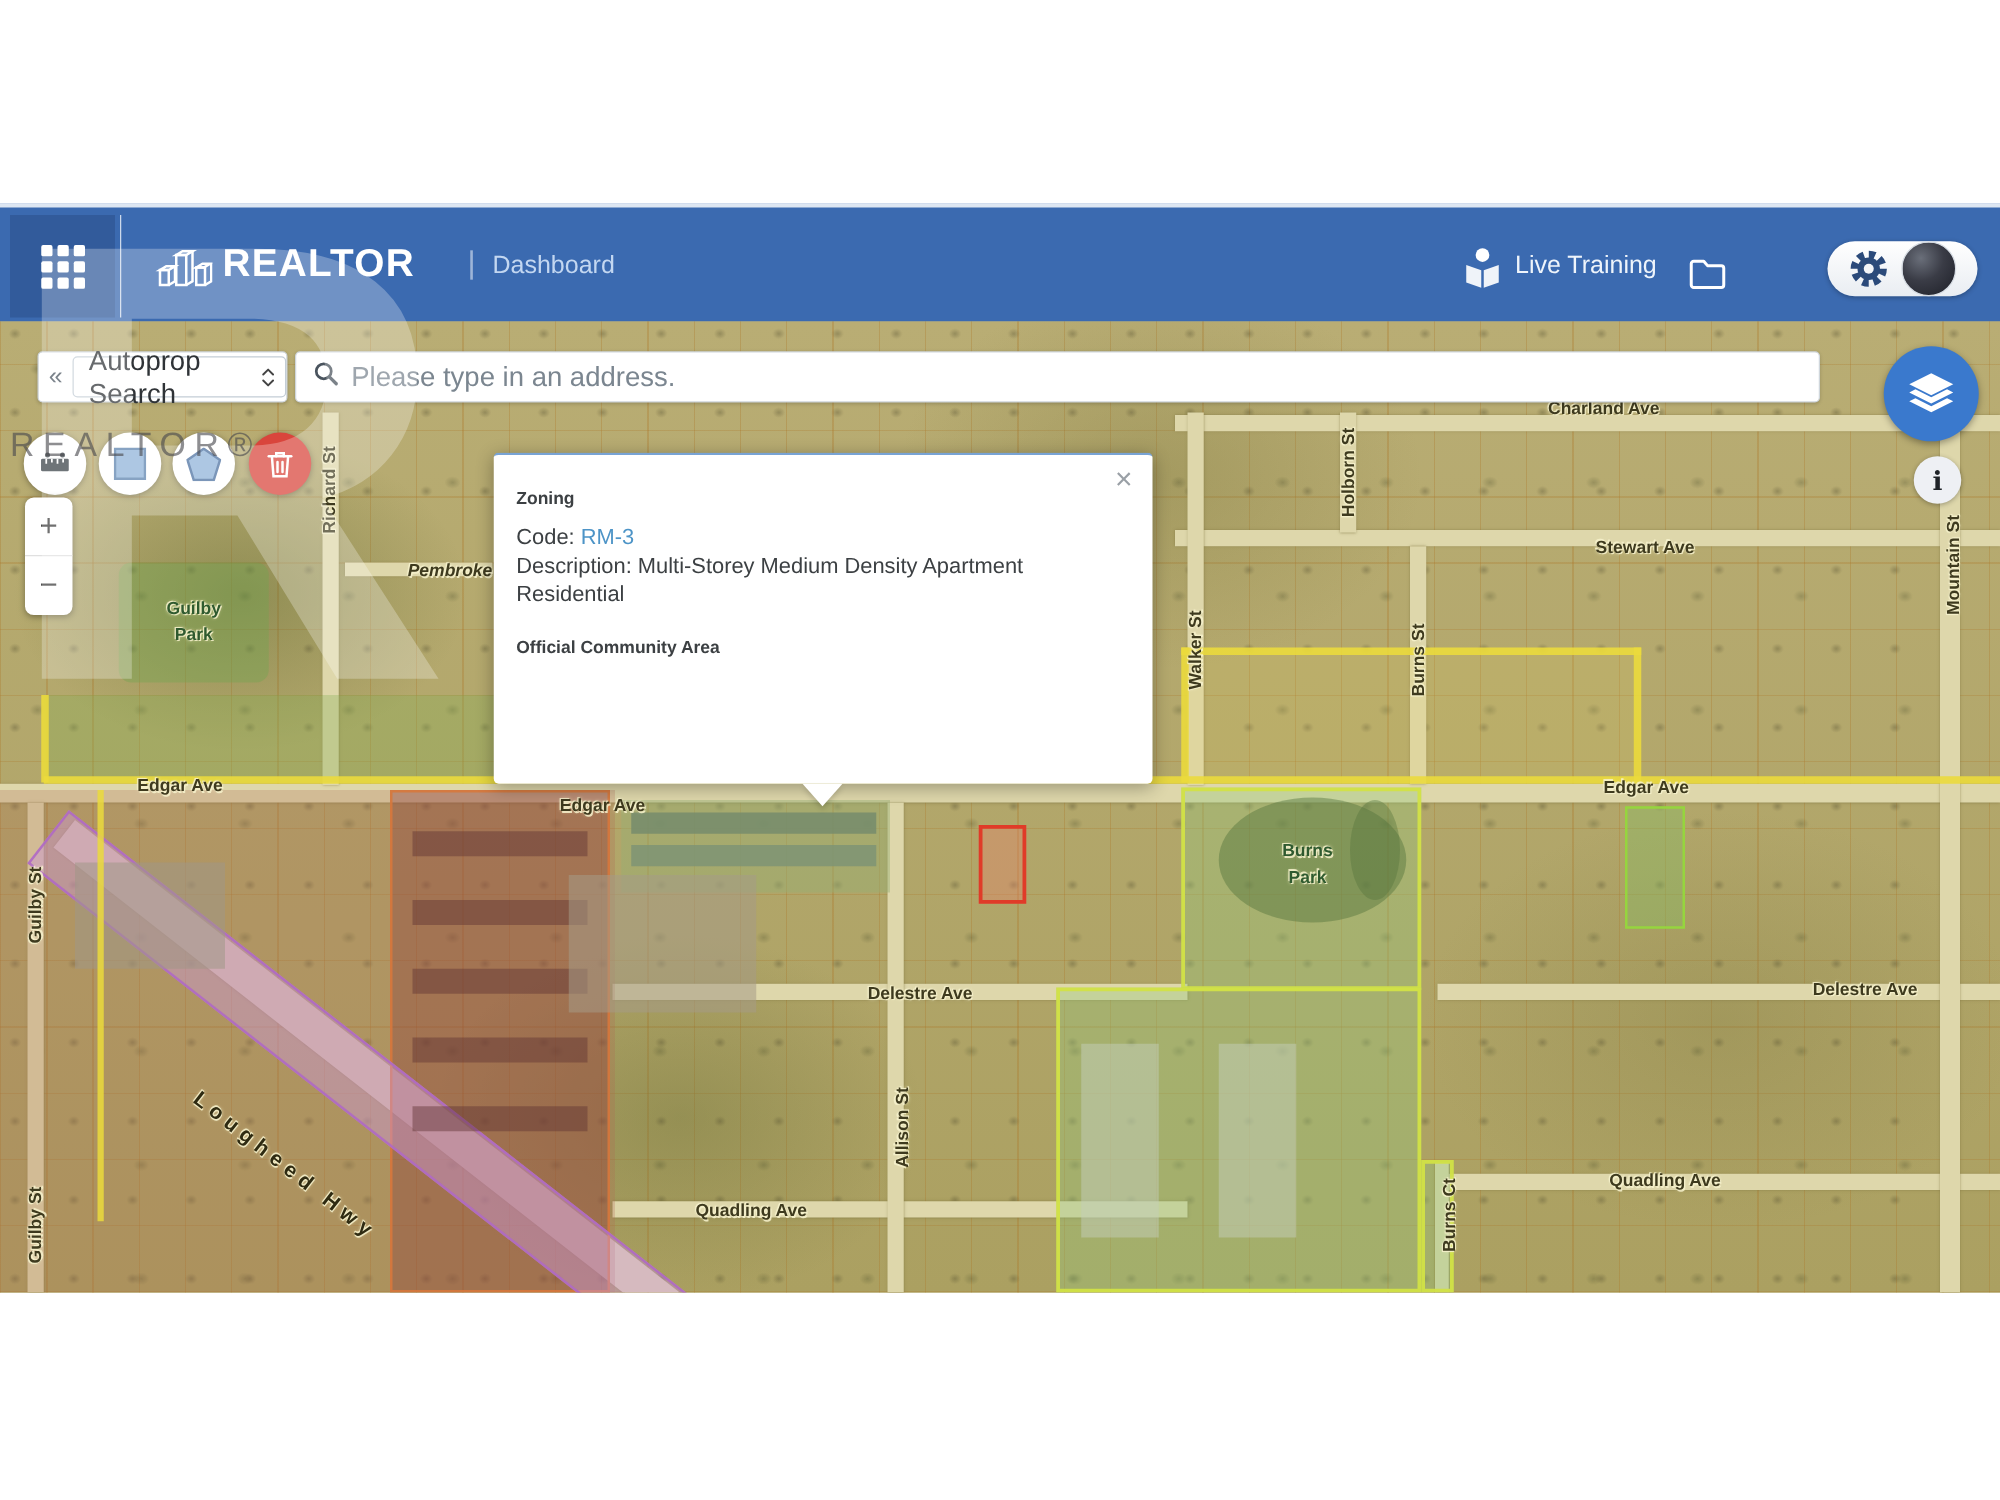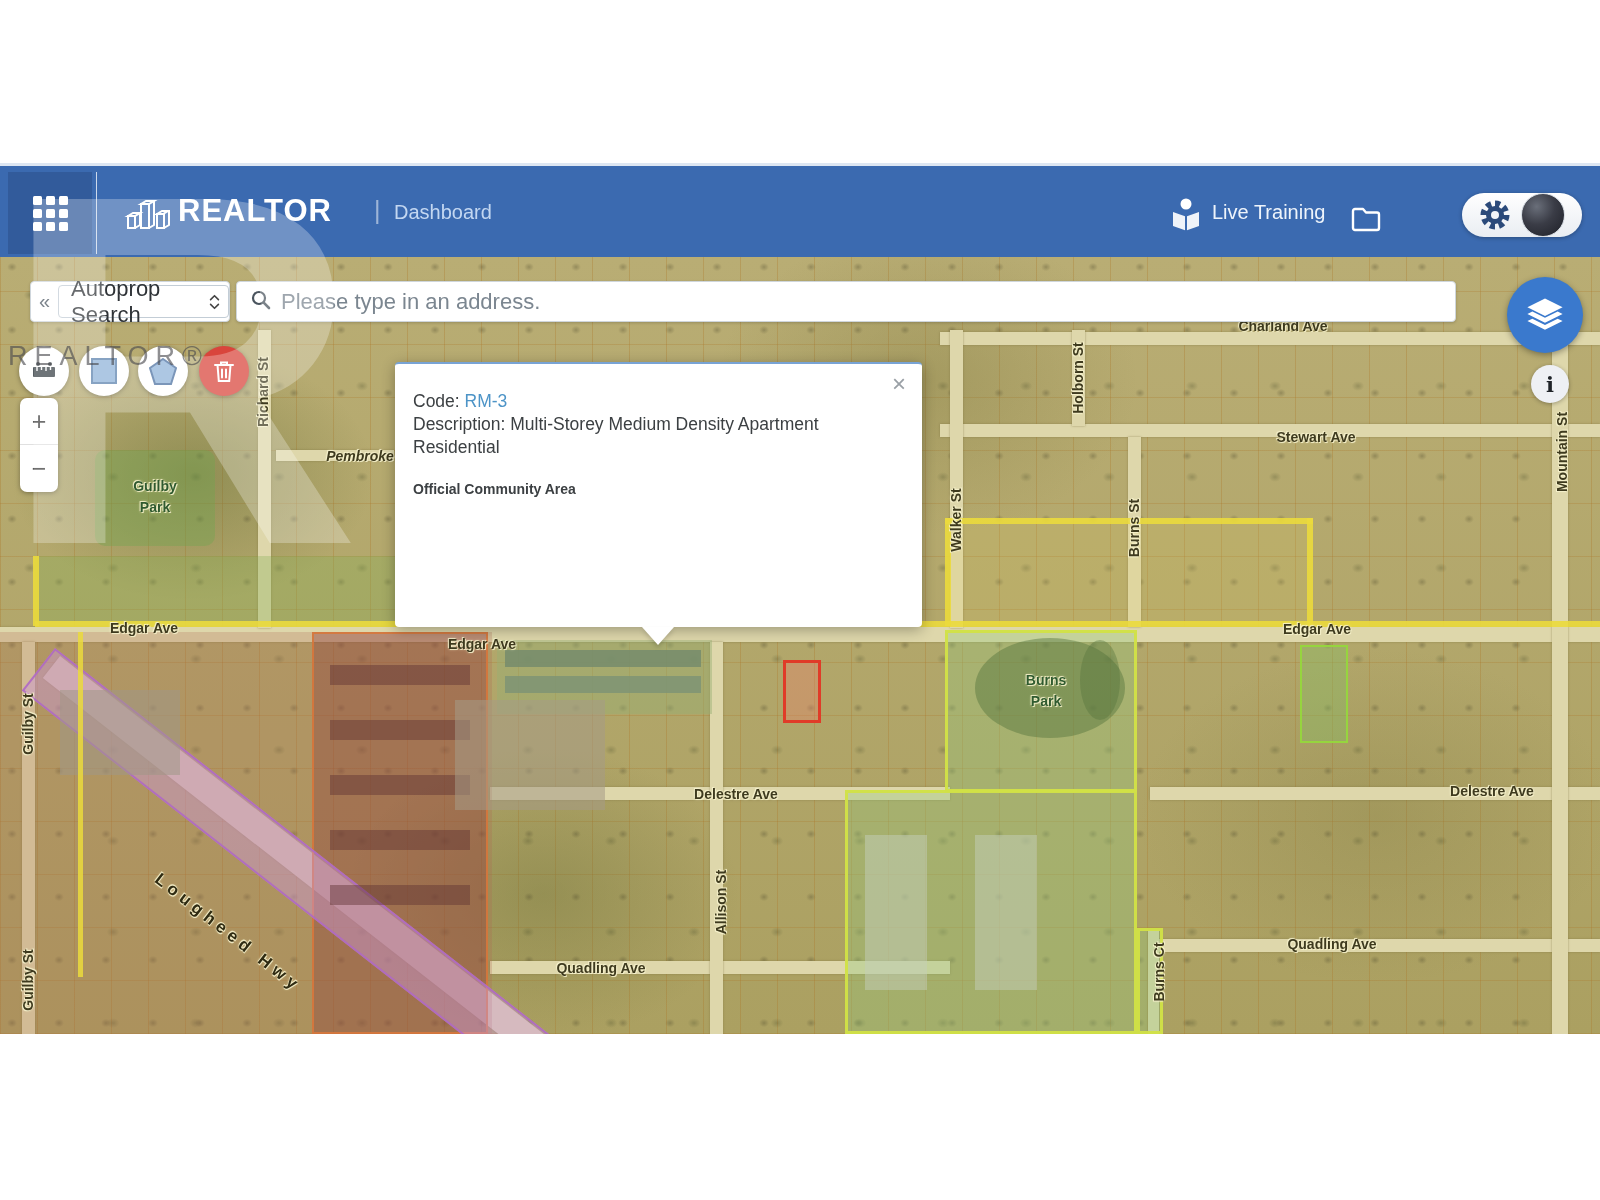--- a/index.html
+++ b/index.html
@@ -303,20 +303,21 @@
   </div>
   <div class="info-btn">
     <span>i</span>
   </div>
 
   <div class="wm wm-r">R</div>
   <div class="wm wm-text">REALTOR®</div>
 
   <div class="popup">
     <span class="close-x">×</span>
+    <h4>Zoning</h4>
     <div class="body-line">
       <span>Code: </span><span class="plink">RM-3</span>
     </div>
     <div class="body-line">Description: Multi-Storey Medium Density Apartment Residential</div>
     <div class="gap"></div>
     <h4>Official Community Area</h4>
   </div>
 
 </div>
 

